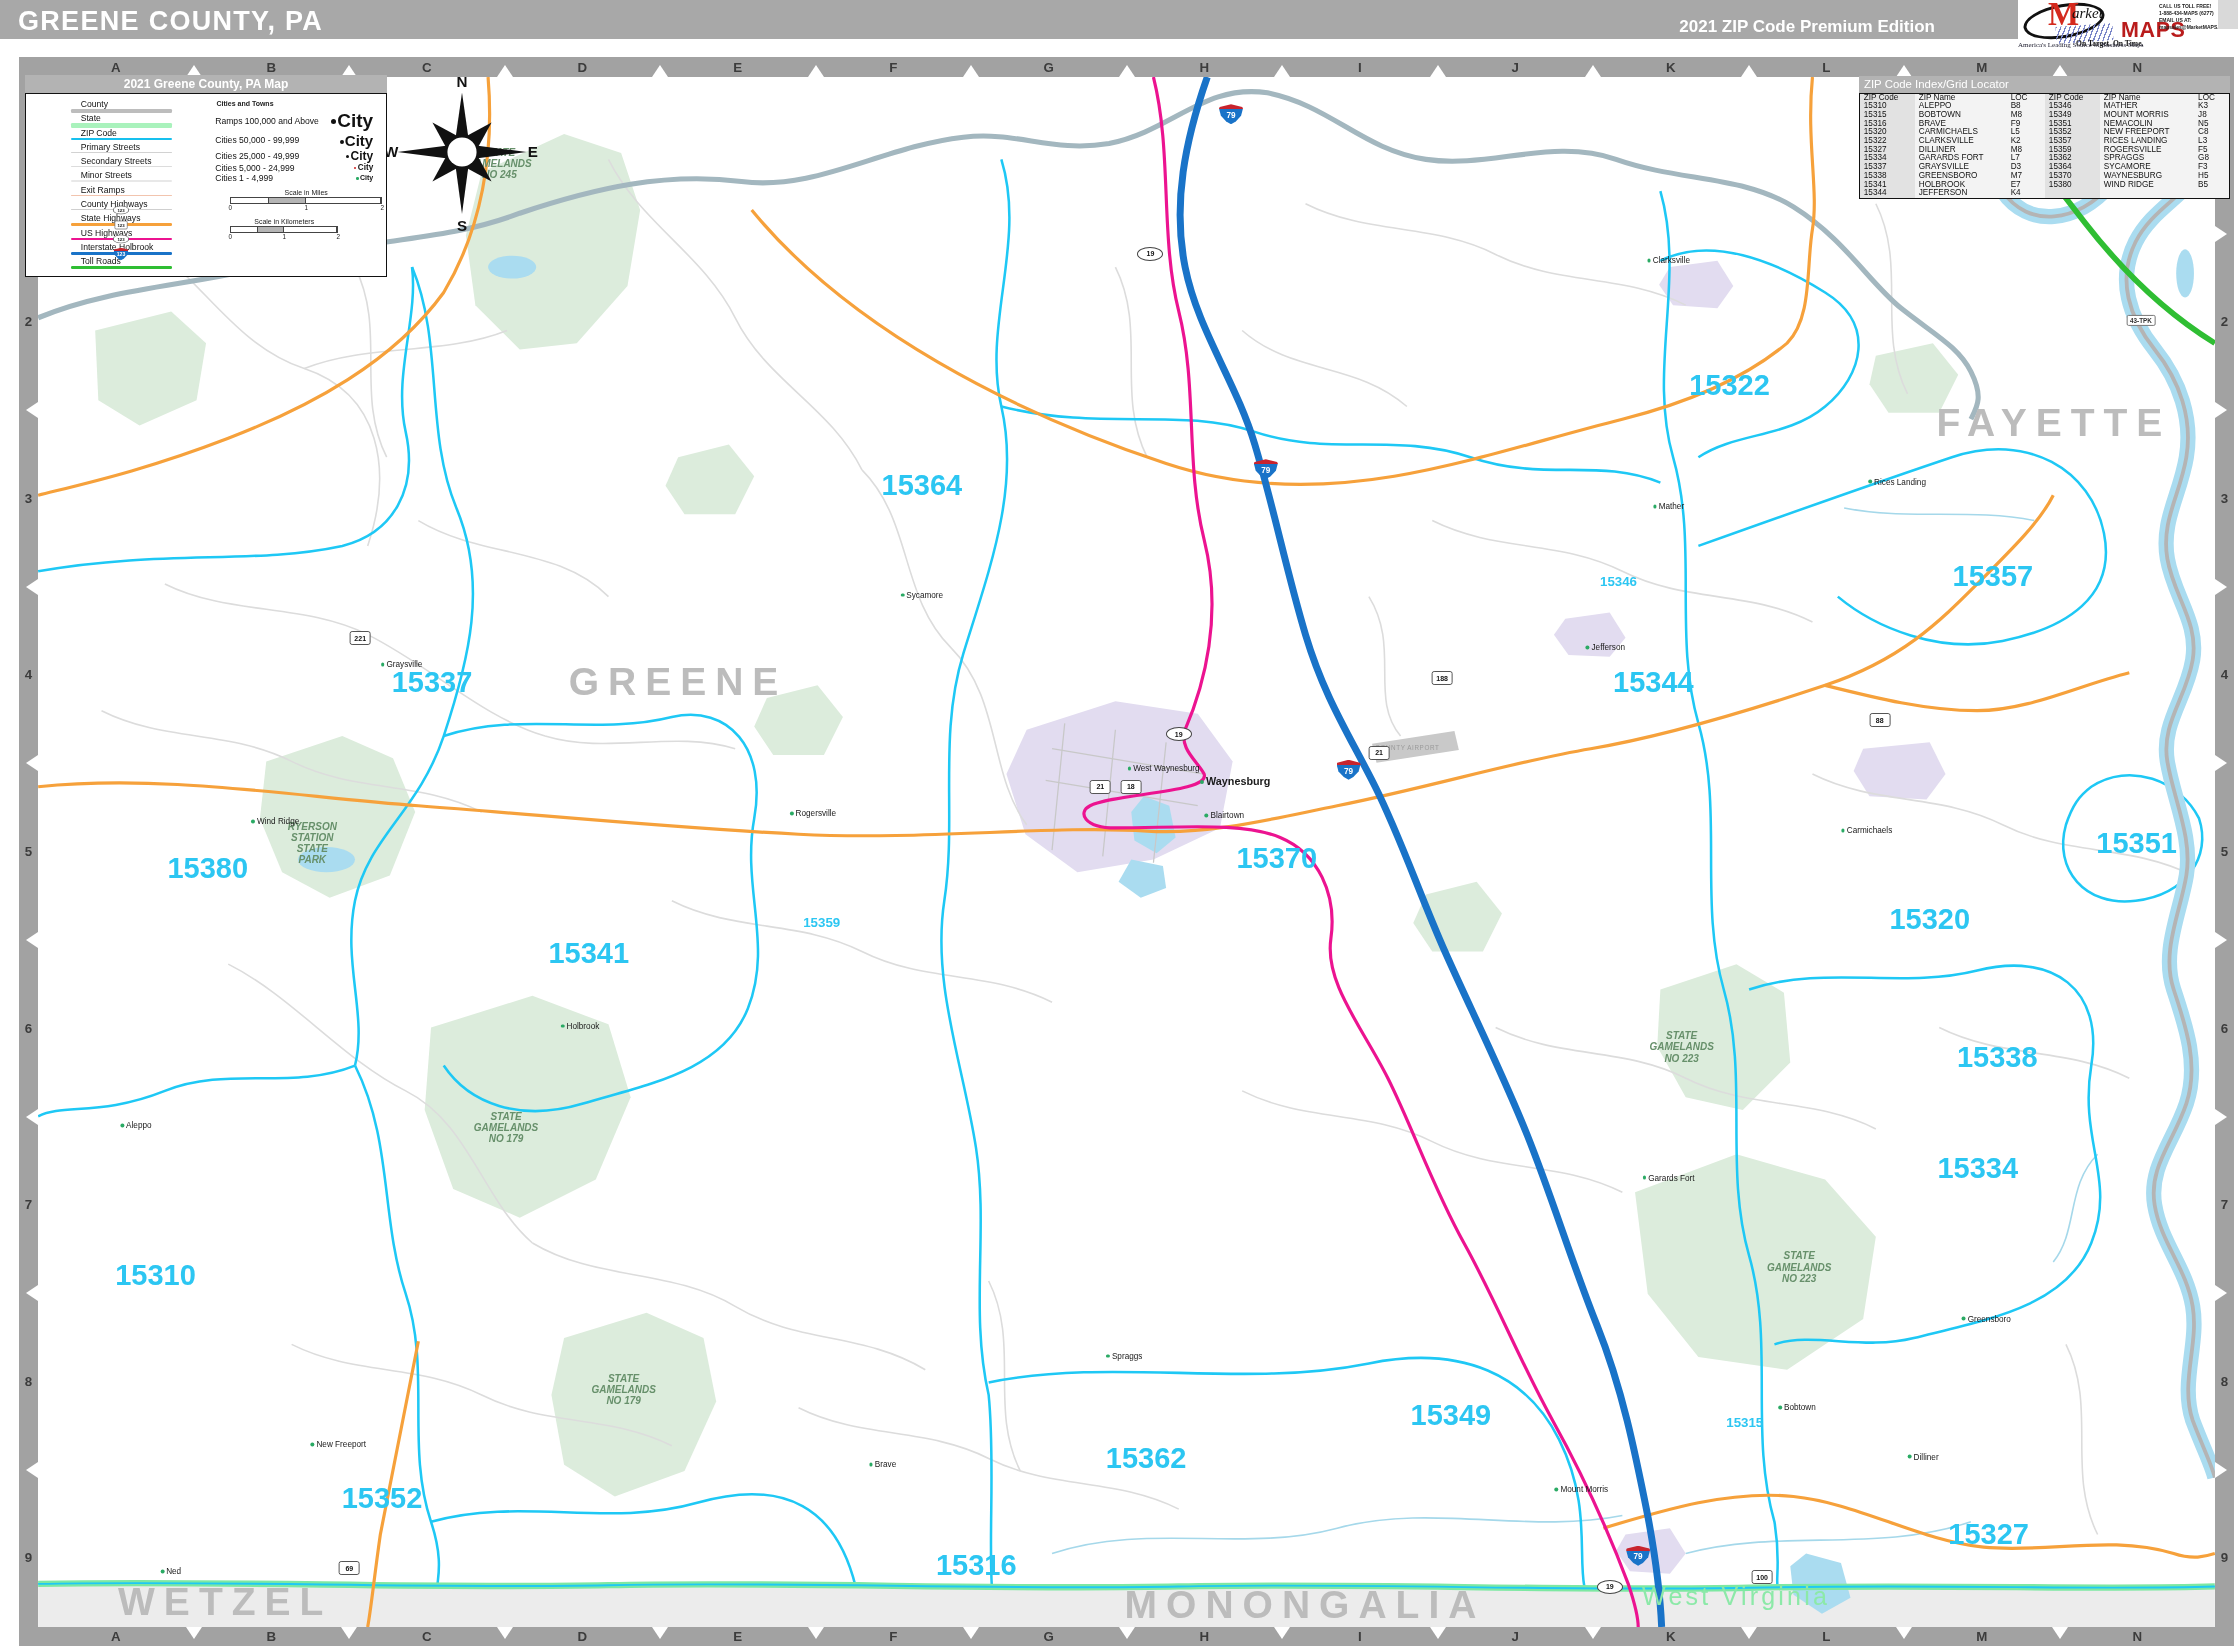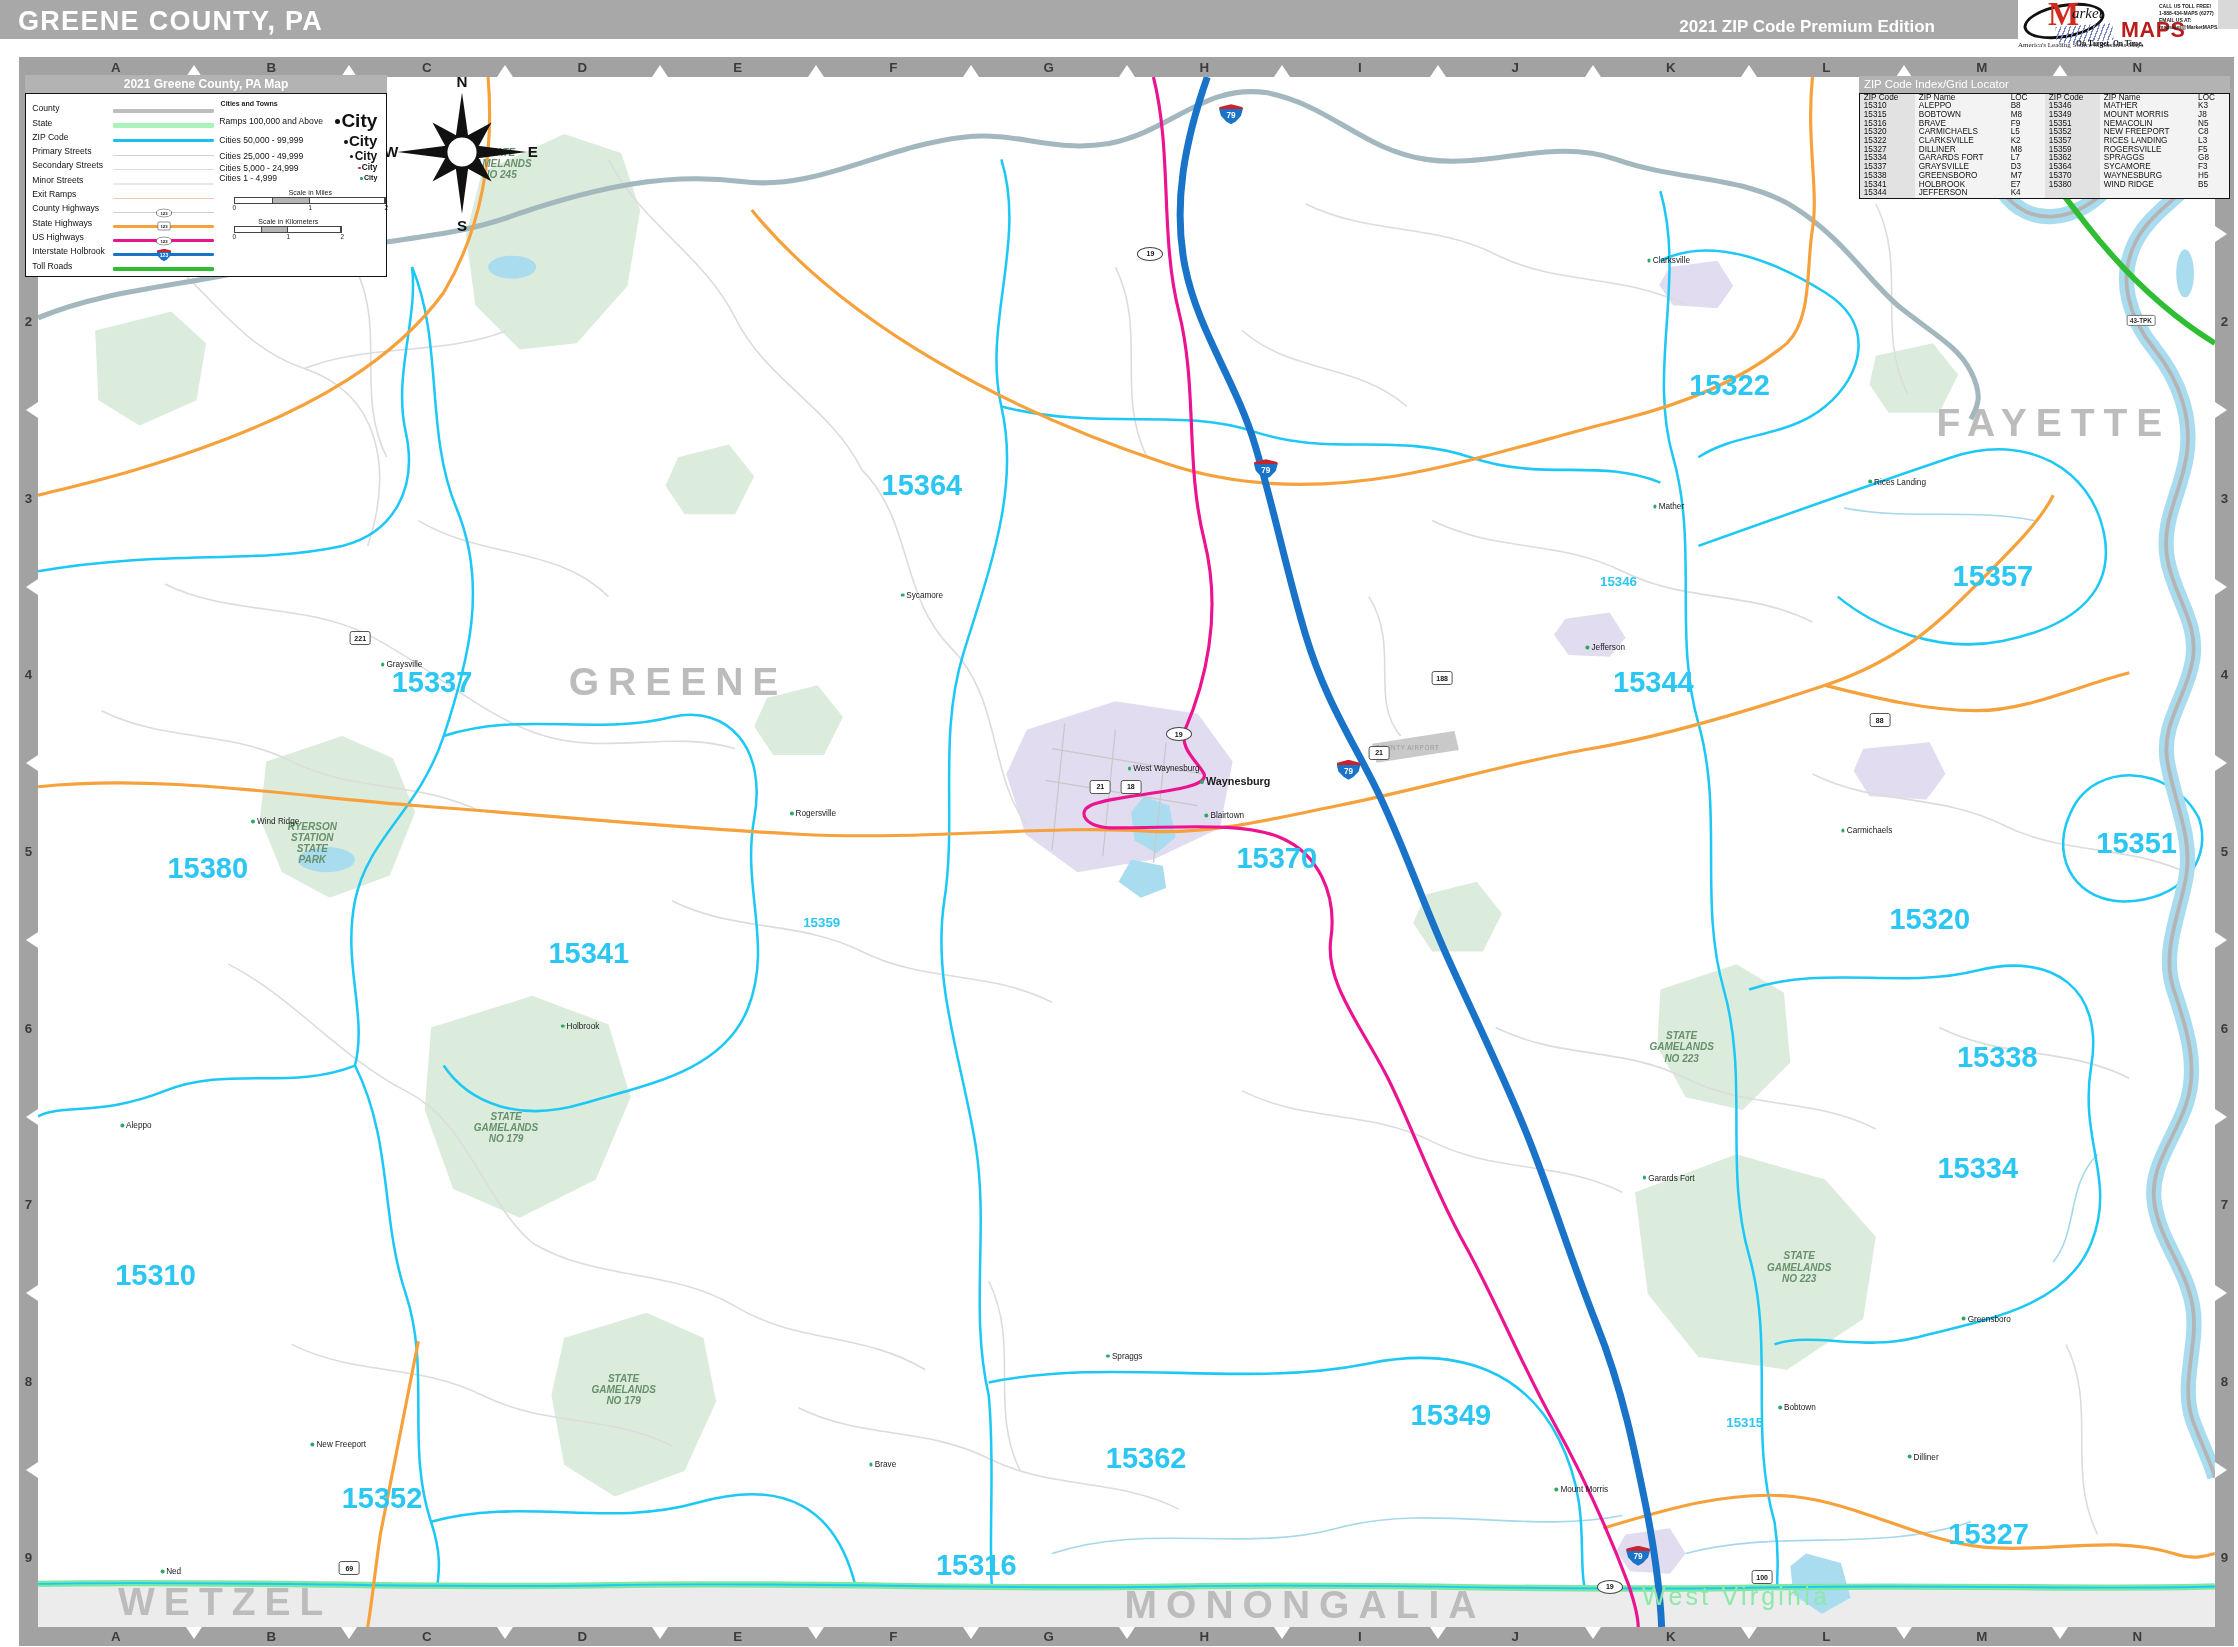--- a/index.html
+++ b/index.html
@@ -35,21 +35,21 @@
   #grid-top .notch{right:-8.2px;bottom:0;border-left:8.2px solid transparent;border-right:8.2px solid transparent;border-bottom:12.7px solid #fff;}
   #grid-bottom .notch{right:-8.2px;top:0;border-left:8.2px solid transparent;border-right:8.2px solid transparent;border-top:12.7px solid #fff;}
   #grid-left .notch{bottom:-8.2px;right:0;border-top:8.2px solid transparent;border-bottom:8.2px solid transparent;border-right:12px solid #fff;}
   #grid-right .notch{bottom:-8.2px;left:0;border-top:8.2px solid transparent;border-bottom:8.2px solid transparent;border-left:12px solid #fff;}
 
   
   #legend{position:absolute;left:25px;top:75px;width:362px;z-index:45;}
   #legend .bar{height:18px;background:#b3b3b3;color:#fff;font-size:12px;display:flex;align-items:center;justify-content:center;font-weight:bold;}
   #legend .body{background:#fff;border:1.3px solid #111;display:flex;padding:5px 3.8px 5px 6.3px;height:172px;}
   .lg-col-lines{width:190px;}
-  .lg-row{display:flex;align-items:flex-end;height:14.3px;}
+  .lg-row{display:flex;align-items:center;height:14.3px;flex-direction:column;}
   .lg-label{width:81px;font-size:8.6px;color:#111;}
   .lg-swatch{position:relative;width:101px;border-radius:1.3px;}
   .badge-mini{position:absolute;left:50%;top:50%;transform:translate(-50%,-50%);}
   .lg-col-cities{flex:1;padding-left:5px;}
   .lg-cities-title{font-size:7px;font-weight:700;color:#222;margin:1.3px 0 2.5px 1.3px;}
   .lg-city-row{display:flex;align-items:center;justify-content:space-between;padding-right:9px;}
   .lg-city-label{font-size:8.6px;color:#111;}
   .city-ex{font-weight:700;color:#111;white-space:nowrap;}
   .city-dot{display:inline-block;border-radius:50%;vertical-align:middle;margin-right:1.3px;}
   .scale-wrap{margin:6.3px 0 0 15px;}

